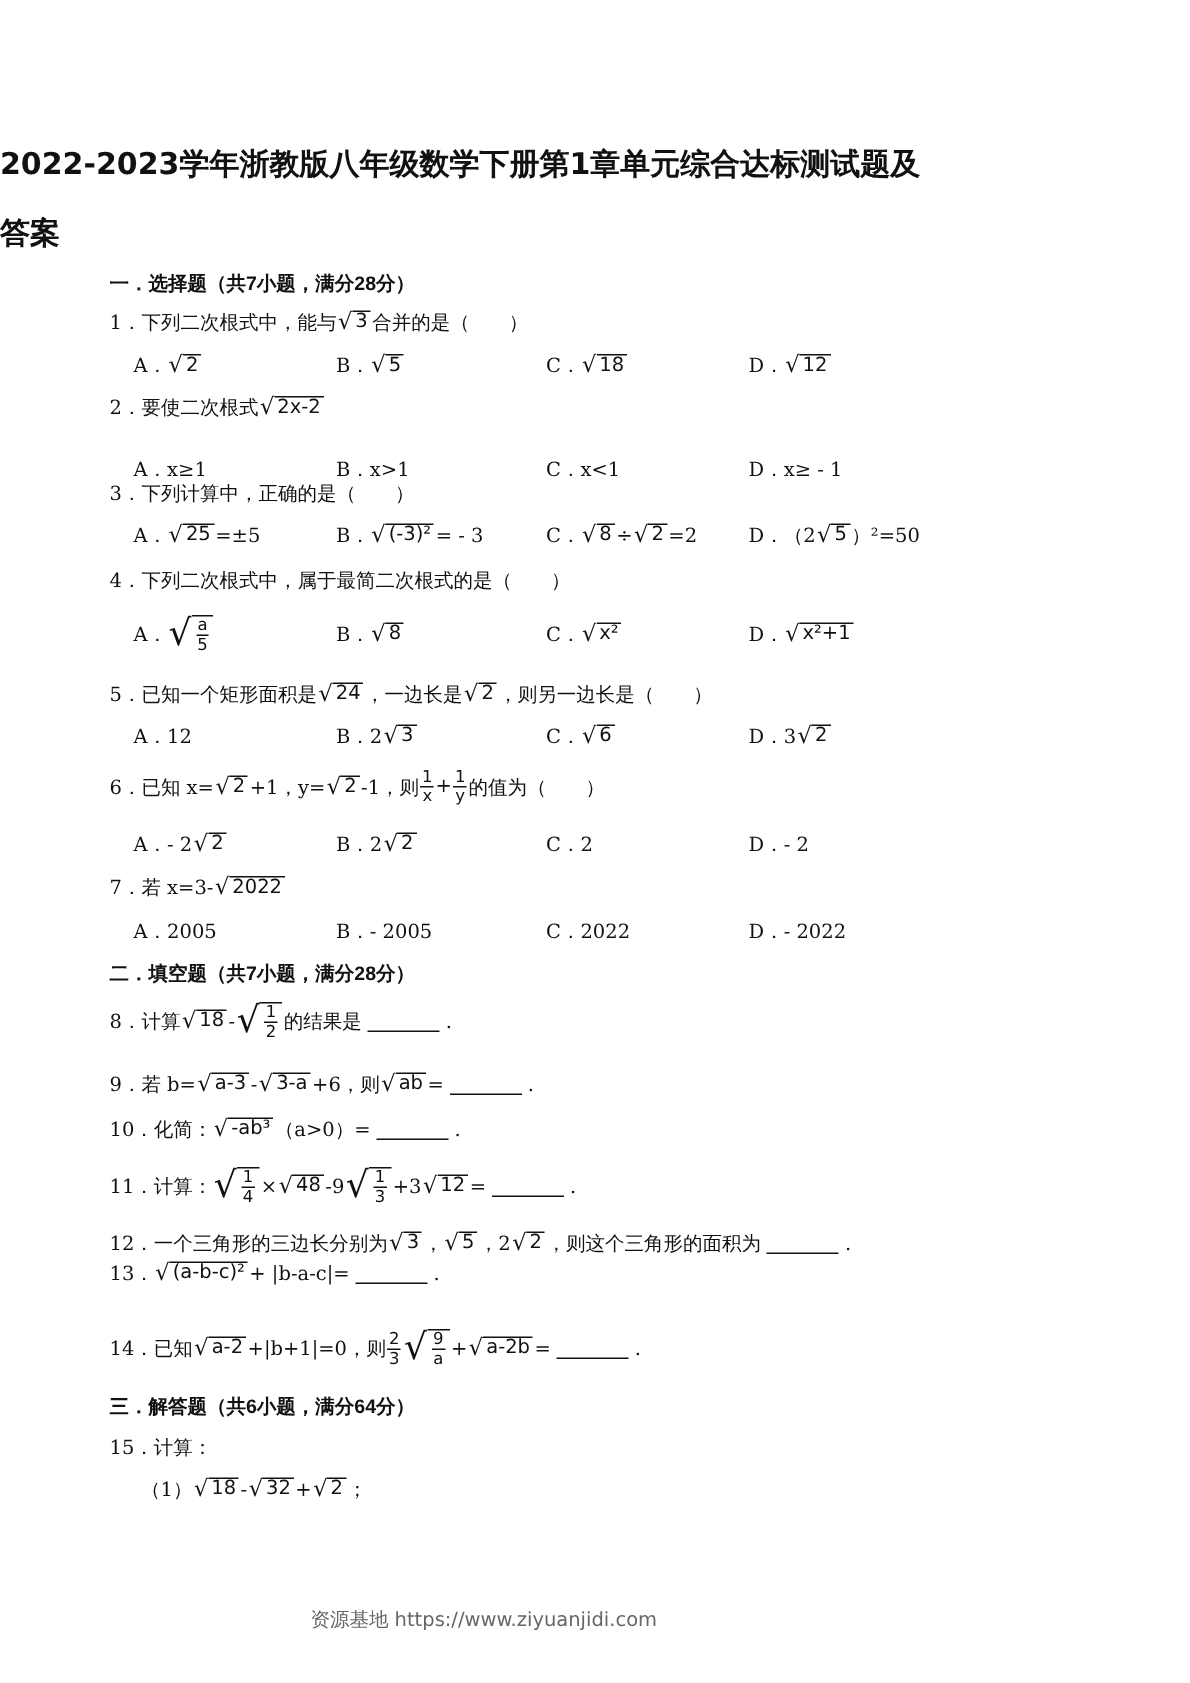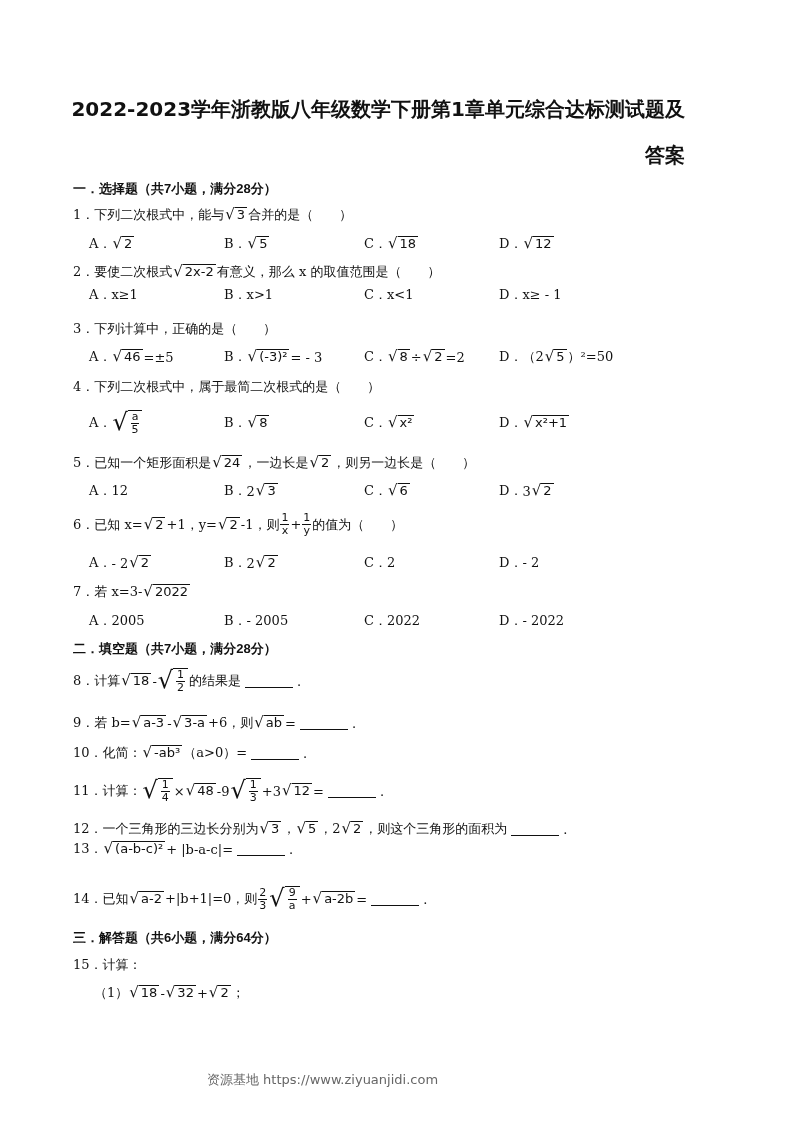--- a/index.html
+++ b/index.html
@@ -1,18 +1,18 @@
 <!DOCTYPE html>
 <html><head>
 <meta charset="utf-8">
 <style>
   html, body { margin: 0; padding: 0; background: #ffffff; }
   body { width: 793px; height: 1122px; position: relative; overflow: hidden;
          font-family: "DejaVu Serif", "Liberation Serif", serif; color: #111; }
-  .title { position: absolute; left: 0; width: 685px; text-align: right;
+  .title { position: absolute; left: 0; width: 685px; text-align: left;
            font-family: "DejaVu Sans", sans-serif; font-weight: bold; font-size: 20px; color: #111; }
   .sec { position: absolute; left: 73px; font-family: Liberation Sans, sans-serif;
          font-weight: bold; font-size: 13px; }
   .q { position: absolute; left: 73px; font-size: 13px; white-space: nowrap; display: flex; align-items: center; }
   .opts { position: absolute; left: 89px; font-size: 13px; width: 620px; height: 22px; }
   .opt { position: absolute; top: 0; white-space: nowrap; display: flex; align-items: center; }
   .opt:nth-child(1) { left: 0; }
   .opt:nth-child(2) { left: 135px; }
   .opt:nth-child(3) { left: 275px; }
   .opt:nth-child(4) { left: 410px; }
@@ -73,39 +73,38 @@
     </div>
 </div>
 
 <div class="q" style="top:263px;">
   <span>2．</span>
   <span>要使二次根式</span>
   <span class="rad">
       <span class="sym">√</span>
       <span class="body">2x-2</span>
     </span>
-  <span>有意义，那么 x 的取值范围是（　　）</span>
-</div>
-<div class="opts" style="top:286px;">
+</div>
+<div class="opts" style="top:304px;">
   <div class="opt">A．x≥1</div>
   <div class="opt">B．x&gt;1</div>
   <div class="opt">C．x&lt;1</div>
   <div class="opt">D．x≥ - 1</div>
 </div>
 
 <div class="q" style="top:320px;">
   <span>3．</span>
     <span>下列计算中，正确的是（　　）</span>
 </div>
 <div class="opts" style="top:348px;">
   <div class="opt">
       <span>A．</span>
       <span class="rad">
         <span class="sym">√</span>
-        <span class="body">46</span>
+        <span class="body">25</span>
       </span>
       <span>=±5</span>
     </div>
   <div class="opt">
       <span>B．</span>
       <span class="rad">
         <span class="sym">√</span>
         <span class="body">(-3)²</span>
       </span>
       <span>= - 3</span>

